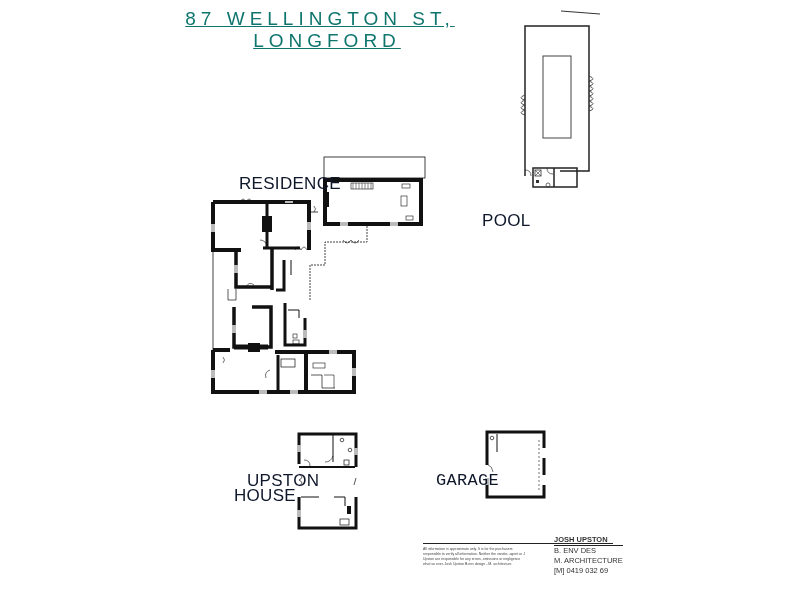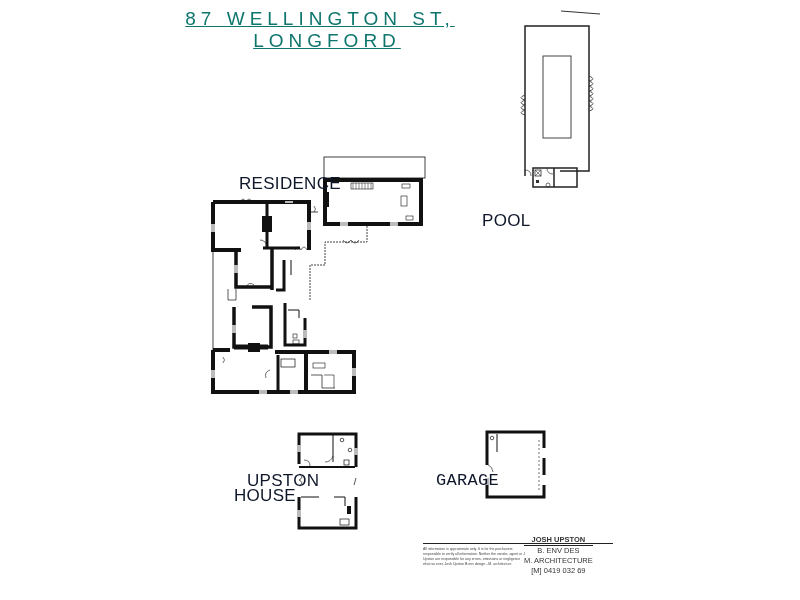--- a/index.html
+++ b/index.html
@@ -2,21 +2,21 @@
 <html><head>
 <meta charset="utf-8">
 <style>
   html, body { margin: 0; padding: 0; background: #ffffff; }
   body { width: 800px; height: 600px; position: relative; overflow: hidden; font-family: "Liberation Sans", sans-serif; color: #111; }
   .title { position: absolute; left: 0; width: 640px; text-align: center; font-size: 19px; letter-spacing: 5px; color: #0f766e; text-decoration: underline; }
   .title.l1 { top: 8px; left: 0; width: 640px; }
   .title.l2 { top: 30px; left: 7px; width: 640px; }
   .label { position: absolute; font-size: 17px; color: #0f172a; letter-spacing: 0.3px; line-height: 16px; }
   svg.plan { position: absolute; left: 0; top: 0; }
-  .credit { position: absolute; left: 524px; top: 535px; font-size: 7.5px; line-height: 10px; color: #333; text-align: center; }
+  .credit { position: absolute; left: 554px; top: 535px; font-size: 7.5px; line-height: 10px; color: #333; }
   .credit .name { font-weight: bold; font-size: 7.5px; border-bottom: 1px solid #222; padding-bottom: 0; }
   .disclaimer { position: absolute; left: 423px; top: 547px; width: 105px; font-size: 3.5px; line-height: 5px; color: #444; }
   .disc-rule { position: absolute; left: 423px; top: 543px; width: 190px; height: 0; border-top: 1px solid #222; }
 </style>
 </head>
 <body>
 
 <div class="title l1">87 WELLINGTON ST,</div>
 <div class="title l2">LONGFORD</div>
 

